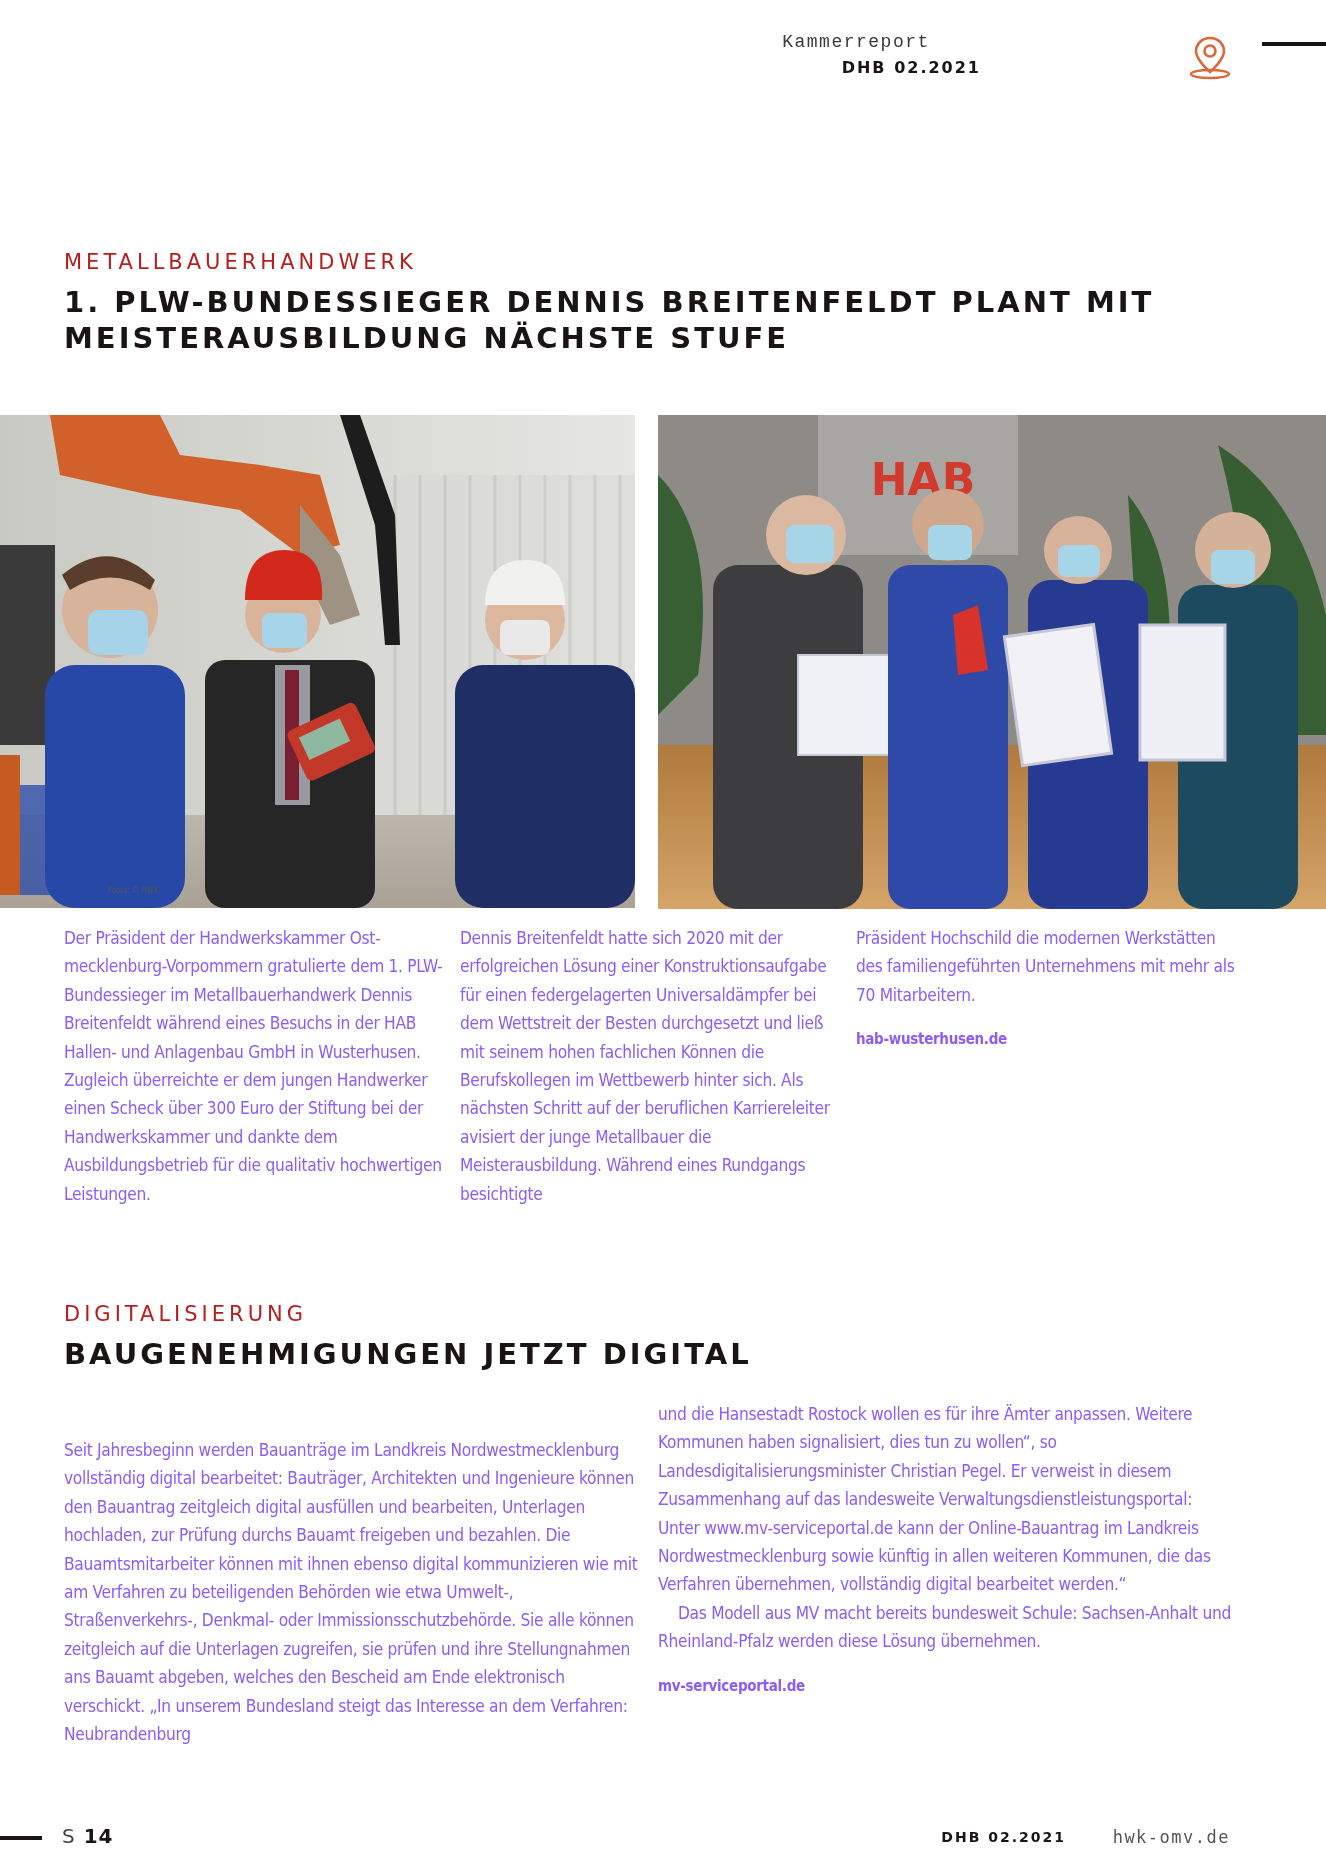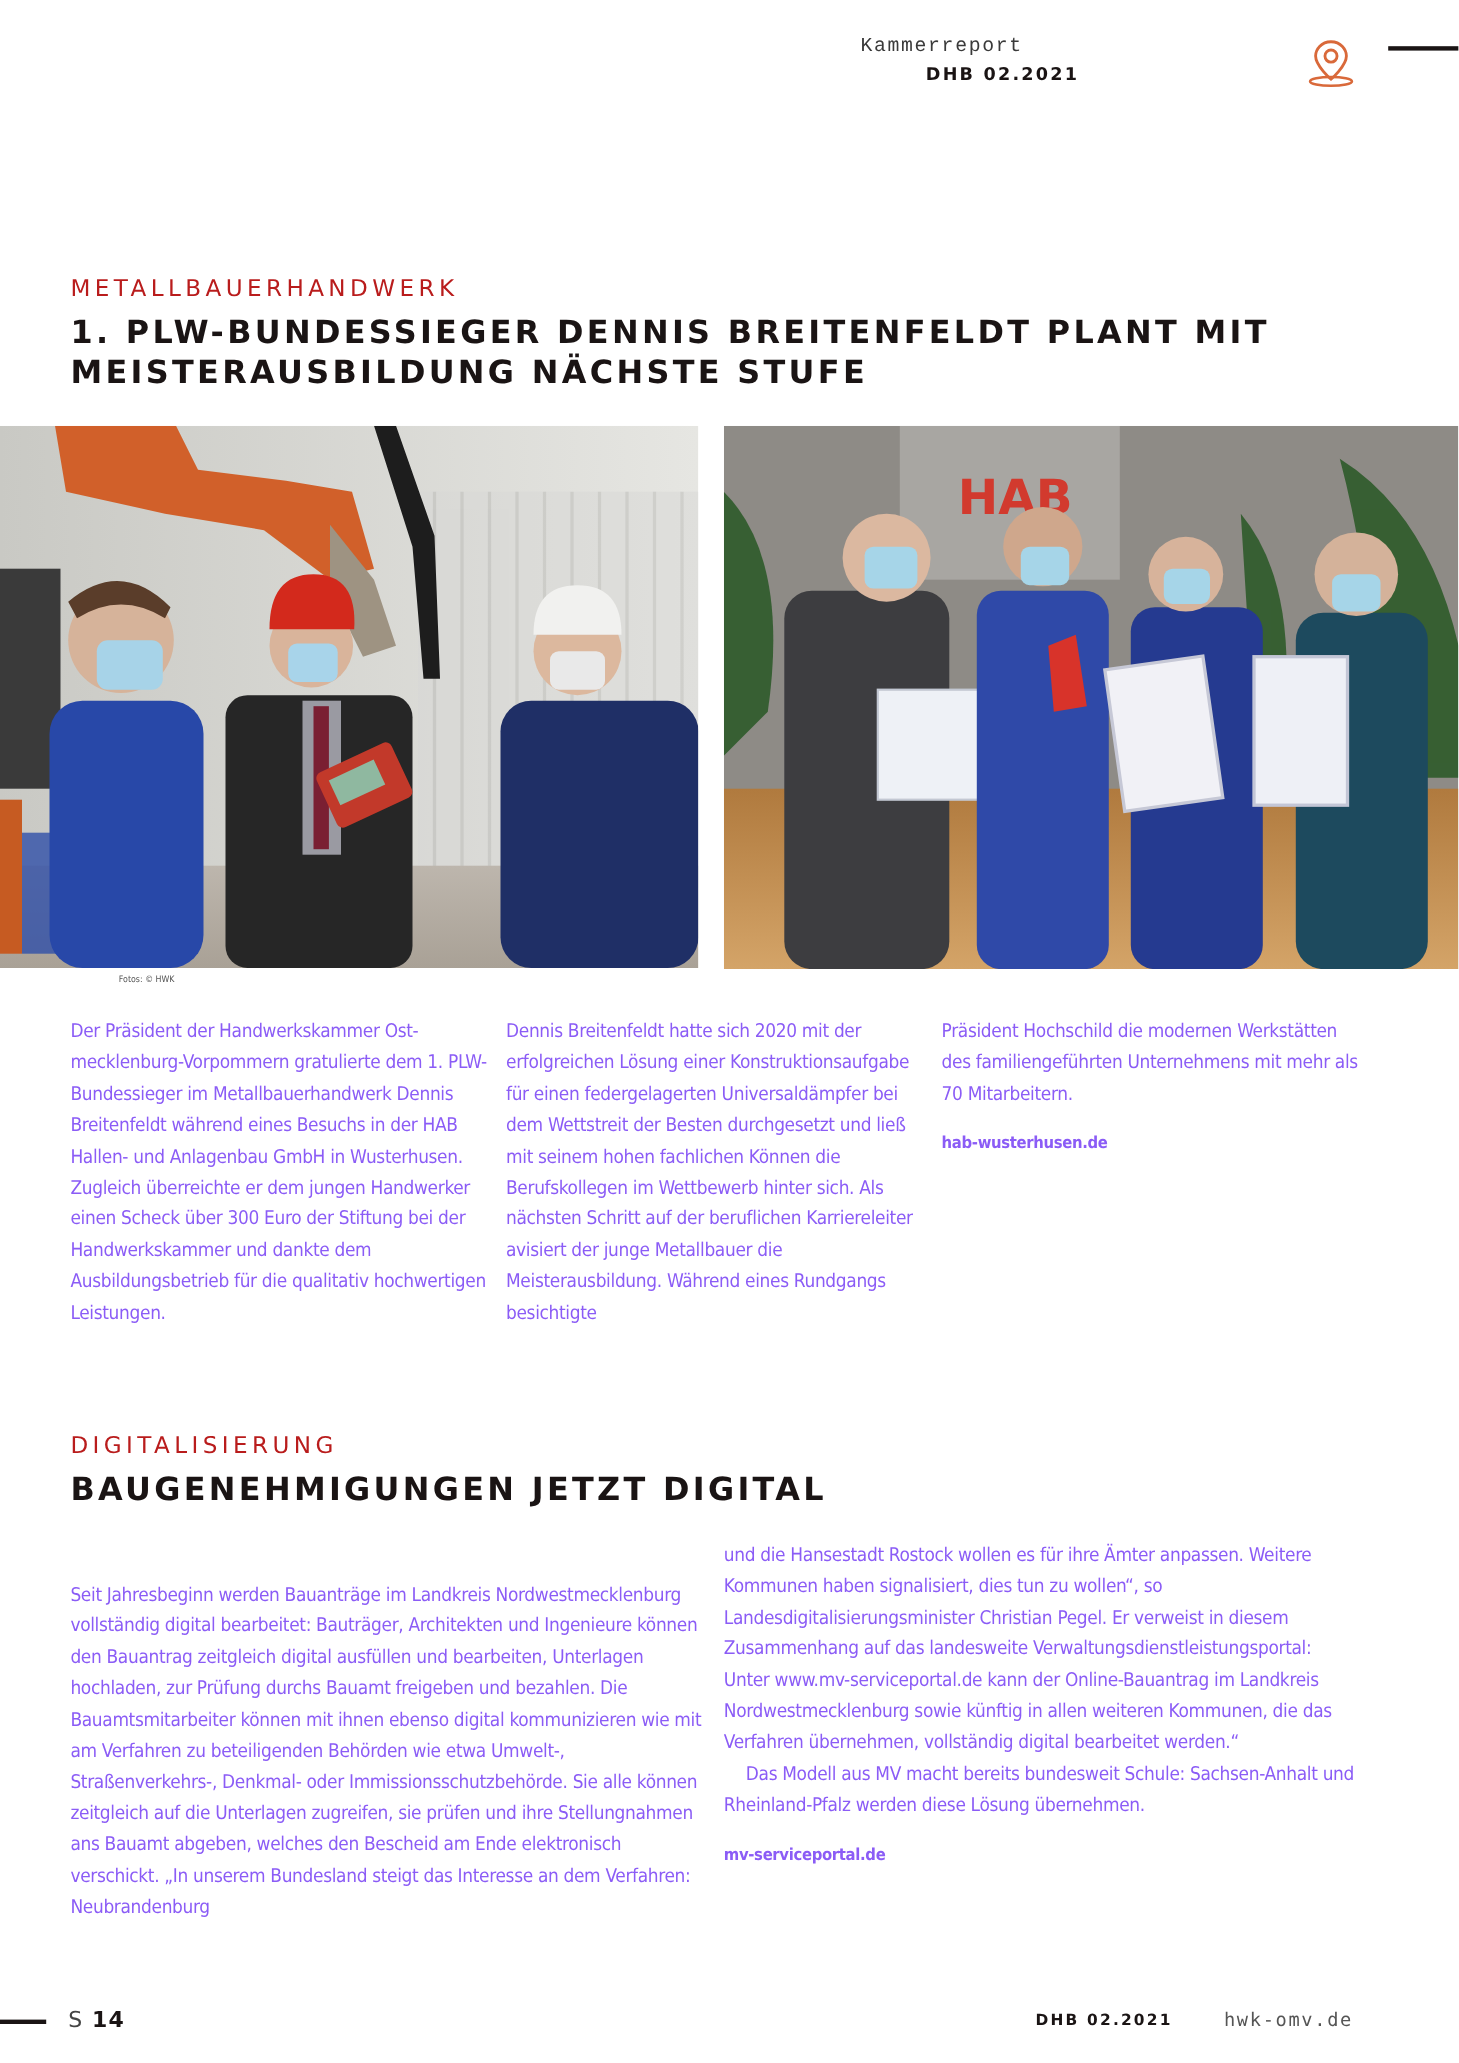--- a/index.html
+++ b/index.html
@@ -13,21 +13,21 @@
   .hdr-issue { right:345px; top:58px; font-family:"DejaVu Sans", sans-serif; font-weight:bold; font-size:16px;
                letter-spacing:2px; color:#1a1414; text-align:right; width:250px; }
   .pin { left:1188px; top:34px; width:44px; height:48px; }
   .top-rule { left:1262px; top:42px; width:64px; height:4px; background:#1a1414; }
 
   
   .kicker { font-family:"DejaVu Sans", sans-serif; font-size:21px; letter-spacing:4px; color:#b91c1c; font-weight:normal; }
   .title { font-family:"DejaVu Sans", sans-serif; font-weight:bold; font-size:29px; letter-spacing:3px; color:#1a1414; line-height:36px; text-transform:uppercase; }
 
   
-  .photo { overflow:hidden; }
+  .photo { overflow:hidden;margin-top:28px; }
   .photo svg { display:block; }
   .credit { font-size:8px; color:#555;margin-left:44px; }
 
   
   .col { font-size:17.2px; line-height:28.4px; color:#8b5cf6; letter-spacing:-0.3px;
          font-family:"DejaVu Sans Condensed","DejaVu Sans", sans-serif; }
   .col p { margin:0; }
   .col p.indent { text-indent:20px; }
   .link { font-weight:bold; font-size:15px; margin-top:16px; display:block; }
 

